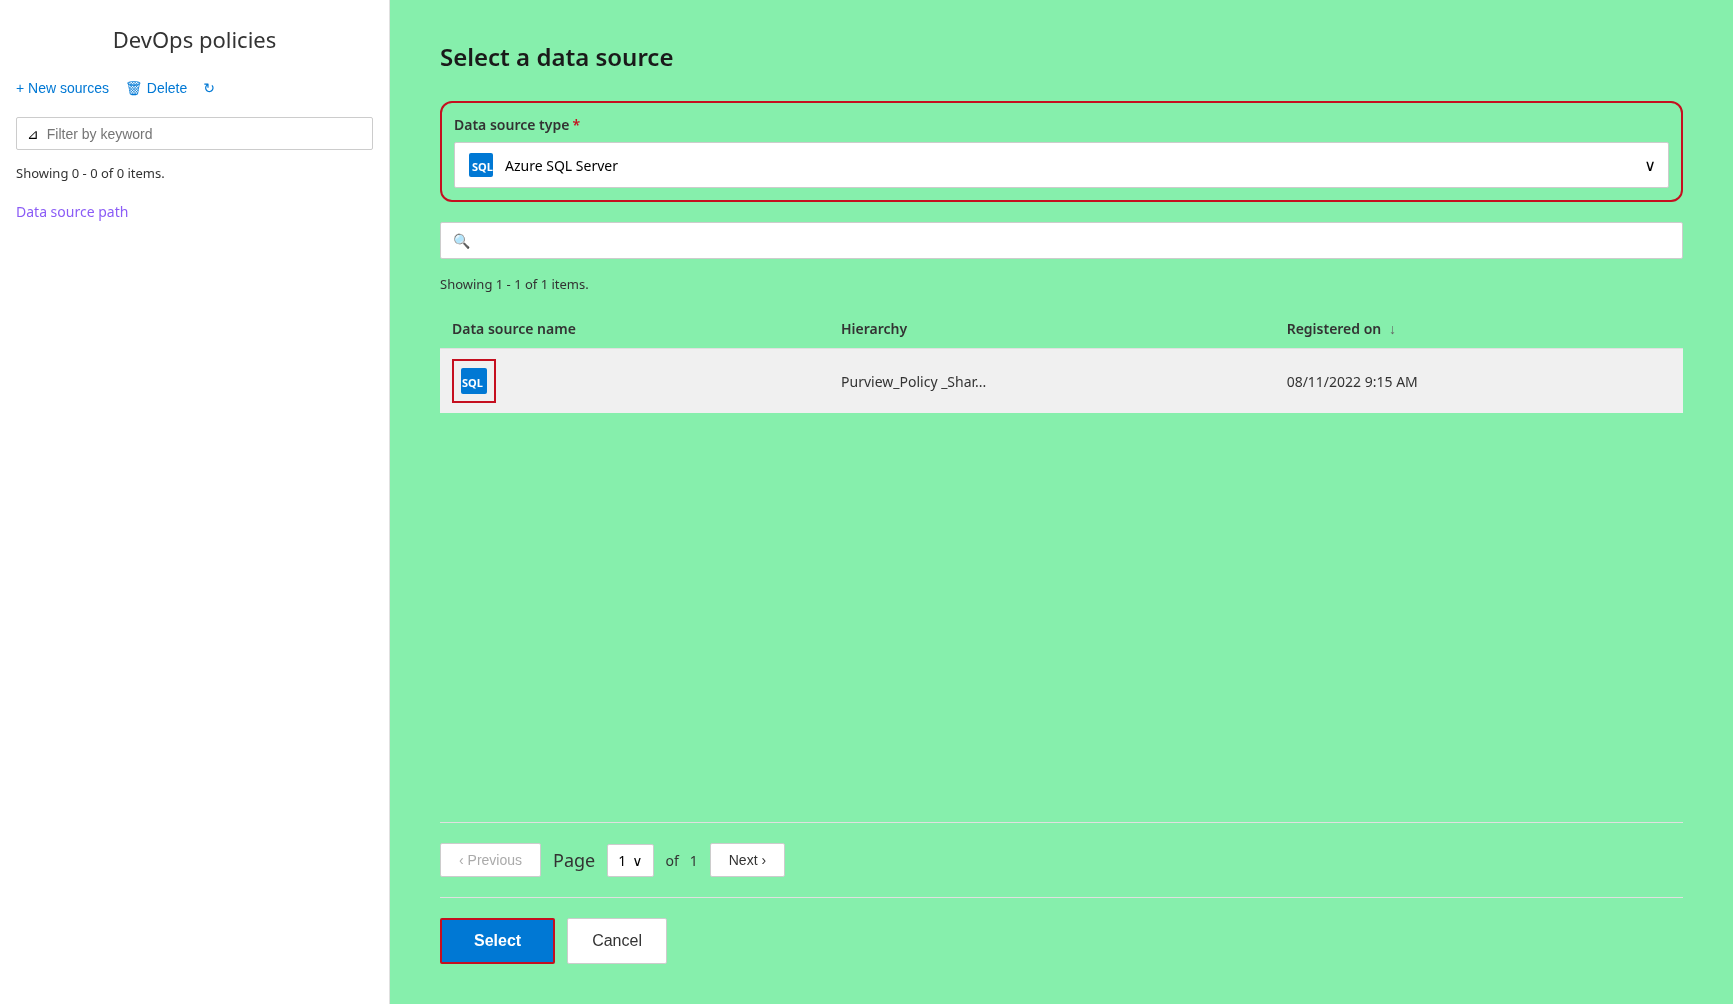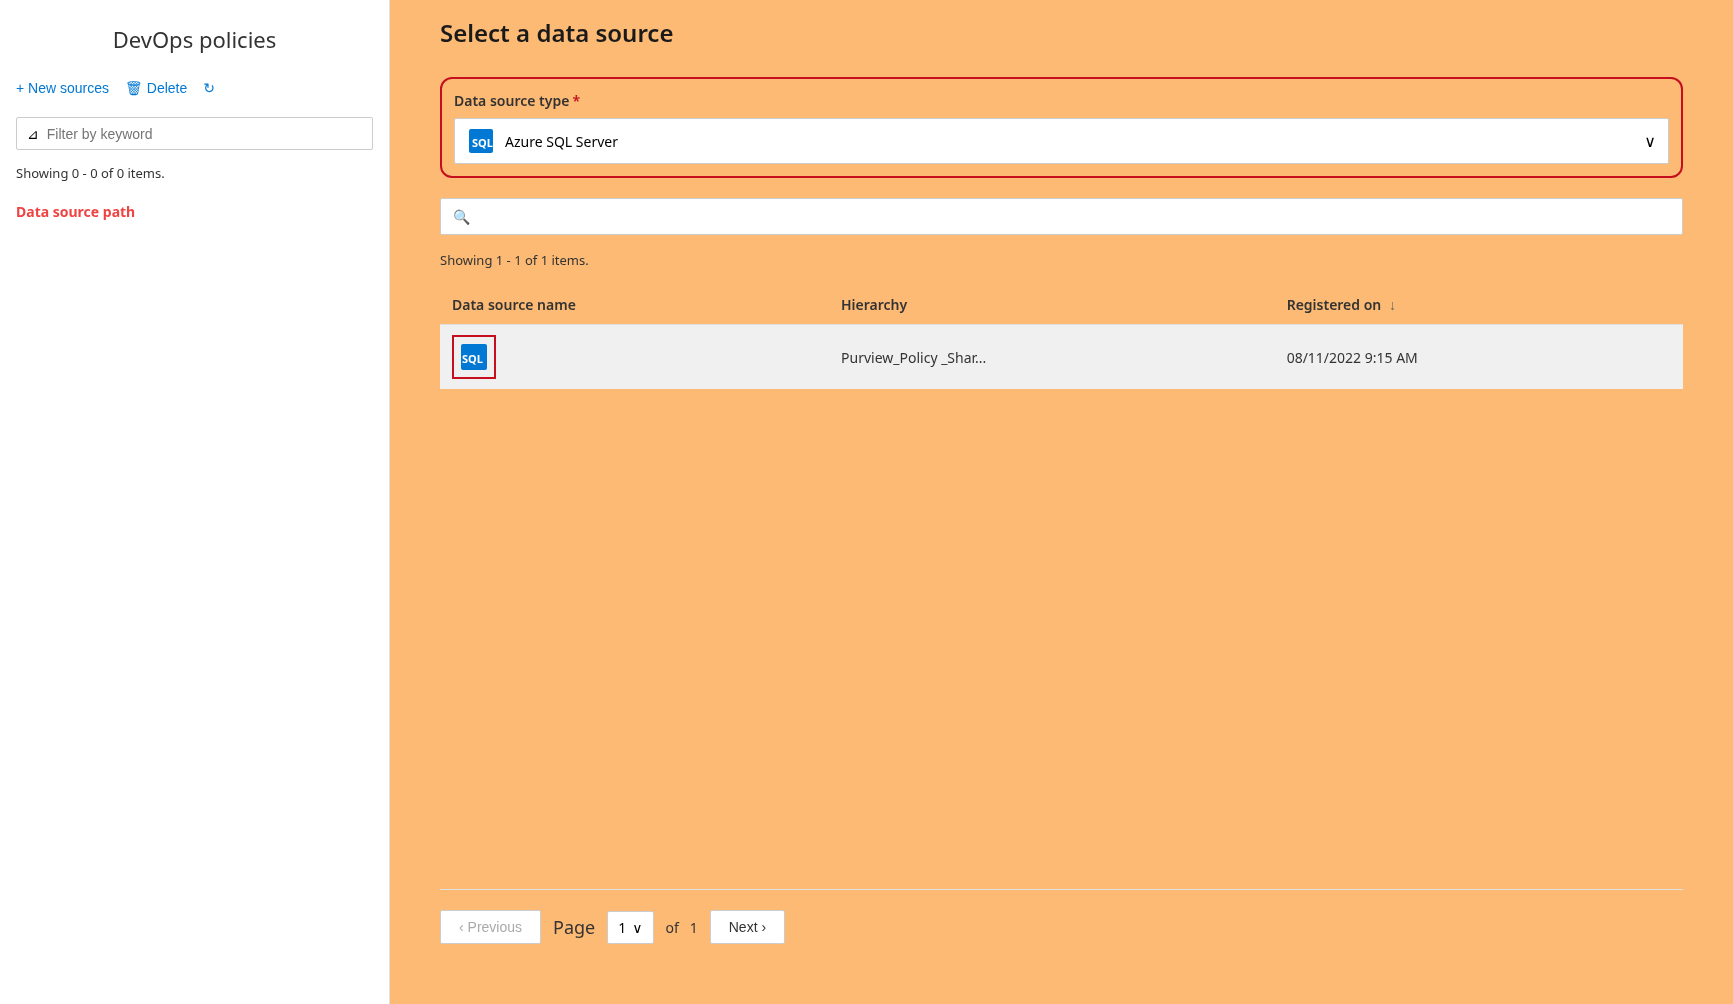--- a/index.html
+++ b/index.html
@@ -63,29 +63,29 @@
       width: 100%;
       background: transparent;
     }
     .sidebar-showing {
       font-size: 13px;
       color: #333;
       margin-bottom: 20px;
     }
     .sidebar-label {
       font-size: 14px;
-      color: #ef4444;
-      font-weight: 700;
+      color: #8b5cf6;
+      font-weight: 400;
     }
 
     
     .main {
       flex: 1;
-      background: #fdba74;
-      padding: 16px 50px 40px 50px;
+      background: #86efac;
+      padding: 40px 50px 40px 50px;
       display: flex;
       flex-direction: column;
       position: relative;
     }
 
     .dialog-title {
       font-size: 24px;
       font-weight: 600;
       color: #1a1a1a;
       margin-bottom: 28px;
@@ -367,14 +367,18 @@
         <span>∨</span>
       </div>
       <span class="of-total">
         <span>of</span>
         &nbsp;
         <span>1</span>
       </span>
       <button class="pagination-btn">Next ›</button>
     </div>
 
+    <div class="action-row">
+      <button class="btn-select">Select</button>
+      <button class="btn-cancel">Cancel</button>
+    </div>
   </div>
 </div>
 
 </body></html>

